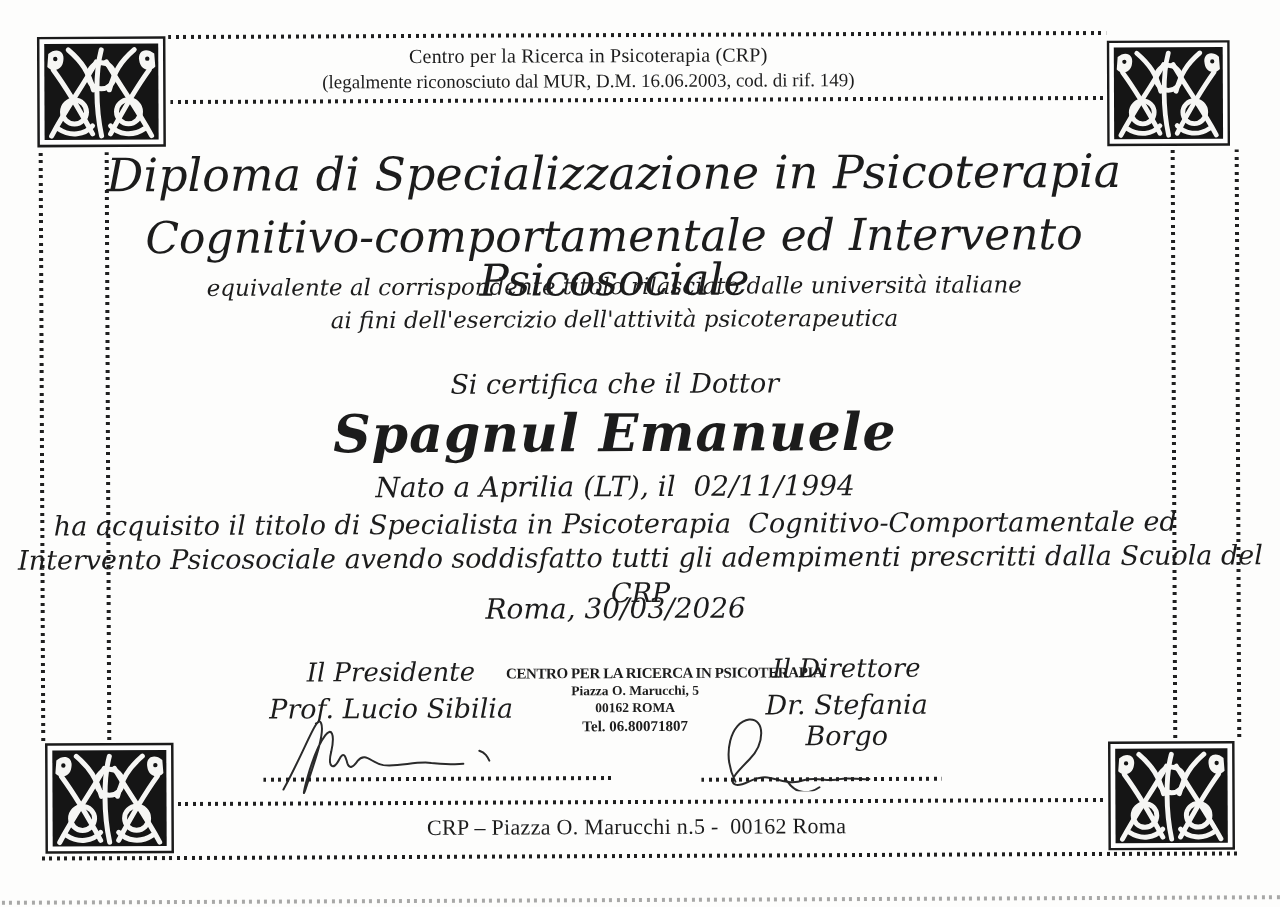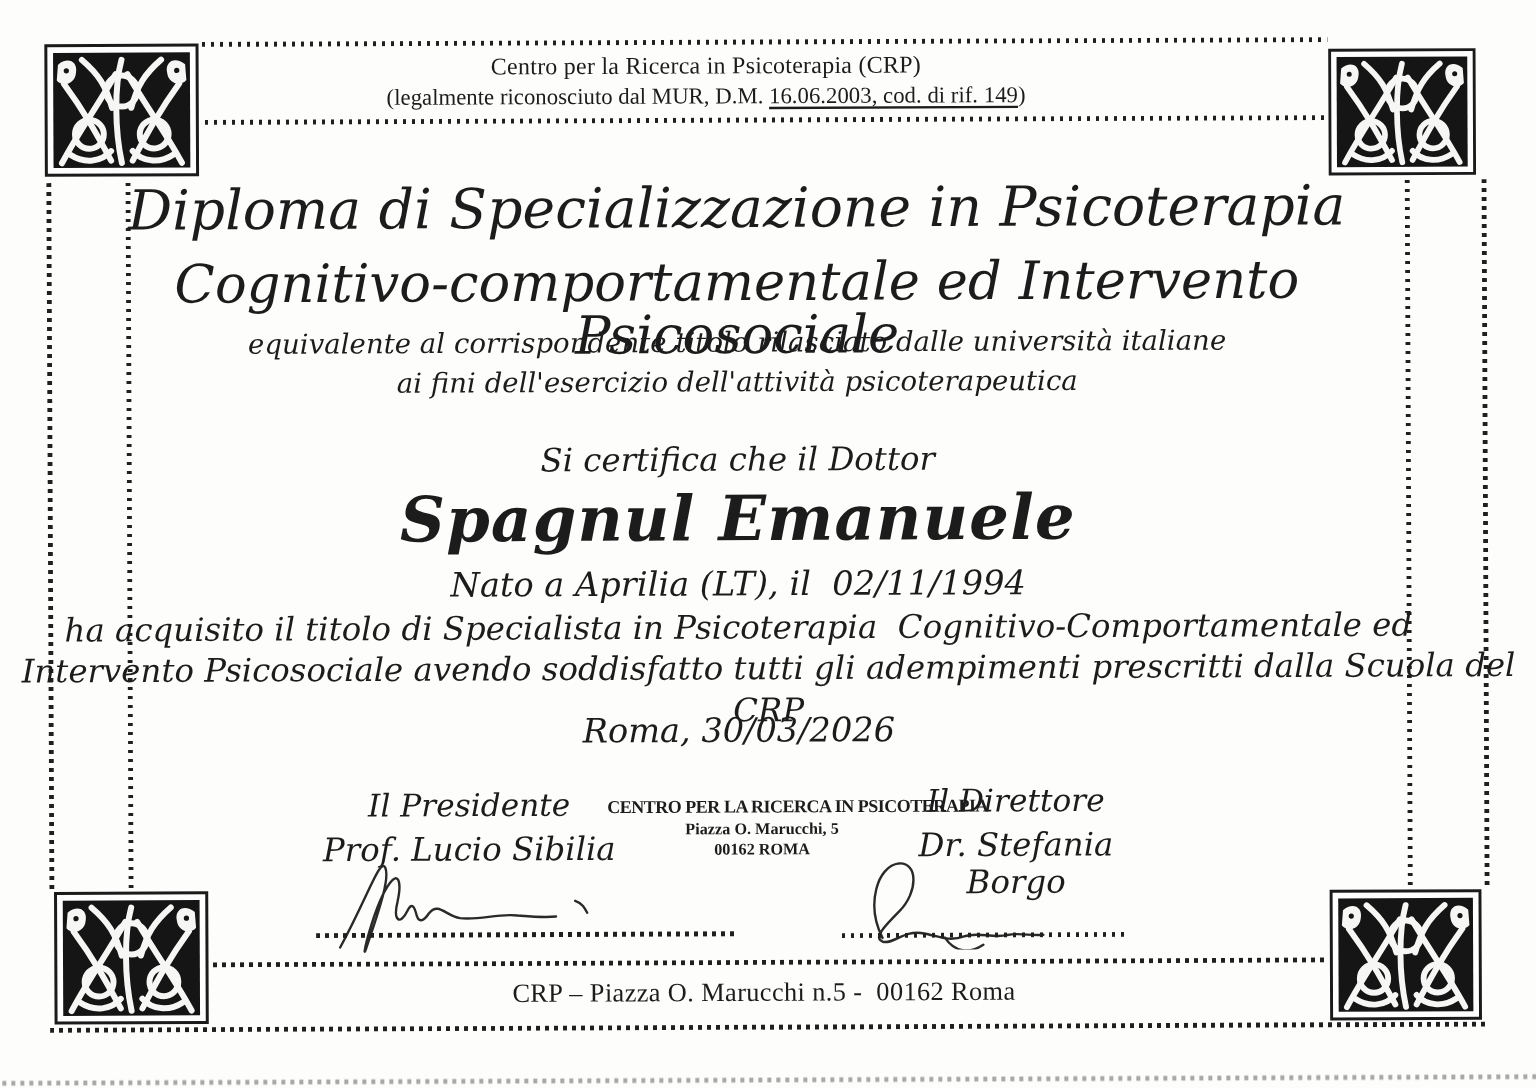--- a/index.html
+++ b/index.html
@@ -15,21 +15,21 @@
 
   
   .dotline{position:absolute;height:4px;
     background-image:repeating-linear-gradient(90deg,#1f1f1f 0 3px,transparent 3px 7.5px);}
   .dotline-v{position:absolute;width:4px;
     background-image:repeating-linear-gradient(180deg,#1f1f1f 0 3px,transparent 3px 7.5px);}
   .faint{opacity:.38;filter:blur(.4px);}
 
   .header-line1{font-size:20px;letter-spacing:.2px;}
   .header-line2{font-size:19px;margin-top:3px;}
-  .u{text-decoration:underline;text-decoration-thickness:1.5px;text-underline-offset:3px;text-align:center;}
+  .u{text-decoration-thickness:1.5px;text-underline-offset:3px;text-align:center;}
 
   .ital{font-family:"DejaVu Serif", serif;font-style:italic;}
   .title-line1{font-size:46px;line-height:1.0;}
   .title-line2{font-size:44px;line-height:1.0;margin-top:18px;}
   .sub-line{font-size:23px;line-height:1.45;}
   .certify{font-size:27px;}
   .name{font-size:52px;font-weight:800;letter-spacing:1px;}
   .birth{font-size:28px;}
   .bodyline{font-size:27px;line-height:1.3;}
   .placedate{font-size:28px;}
@@ -126,20 +126,21 @@
 
   <div class="abs center ital" style="left:260px;top:656px;width:260px">
     <div class="sig-title t">Il Presidente</div>
     <div class="sig-name t">Prof. Lucio Sibilia</div>
   </div>
 
   <div class="abs stamp" style="left:505px;top:664px;width:258px">
     <div class="stamp-l1 t">CENTRO PER LA RICERCA IN PSICOTERAPIA</div>
     <div class="stamp-l2 t">Piazza O. Marucchi, 5</div>
     <div class="stamp-l3 t">00162 ROMA</div>
+    <div class="stamp-l4 t">Tel. 06.80071807</div>
   </div>
 
   <div class="abs center ital" style="left:728px;top:654px;width:235px">
     <div class="sig-title t">Il Direttore</div>
     <div class="sig-name t">Dr. Stefania Borgo</div>
   </div>
 
   <svg class="sig" style="left:272px;top:706px" width="360" height="90" viewBox="0 0 360 90">
     <g stroke="#2a2a2a" stroke-width="2" fill="none" stroke-linecap="round">
       <path d="M10,82 C34,38 44,6 48,16 C52,26 40,58 32,82 C26,100 38,46 52,28 C58,20 62,26 58,44 C54,60 60,64 66,52 C70,44 72,48 74,56 C76,62 80,60 84,54 C92,44 98,56 110,58 C126,60 142,54 158,56 C170,57 180,58 190,57"></path>

